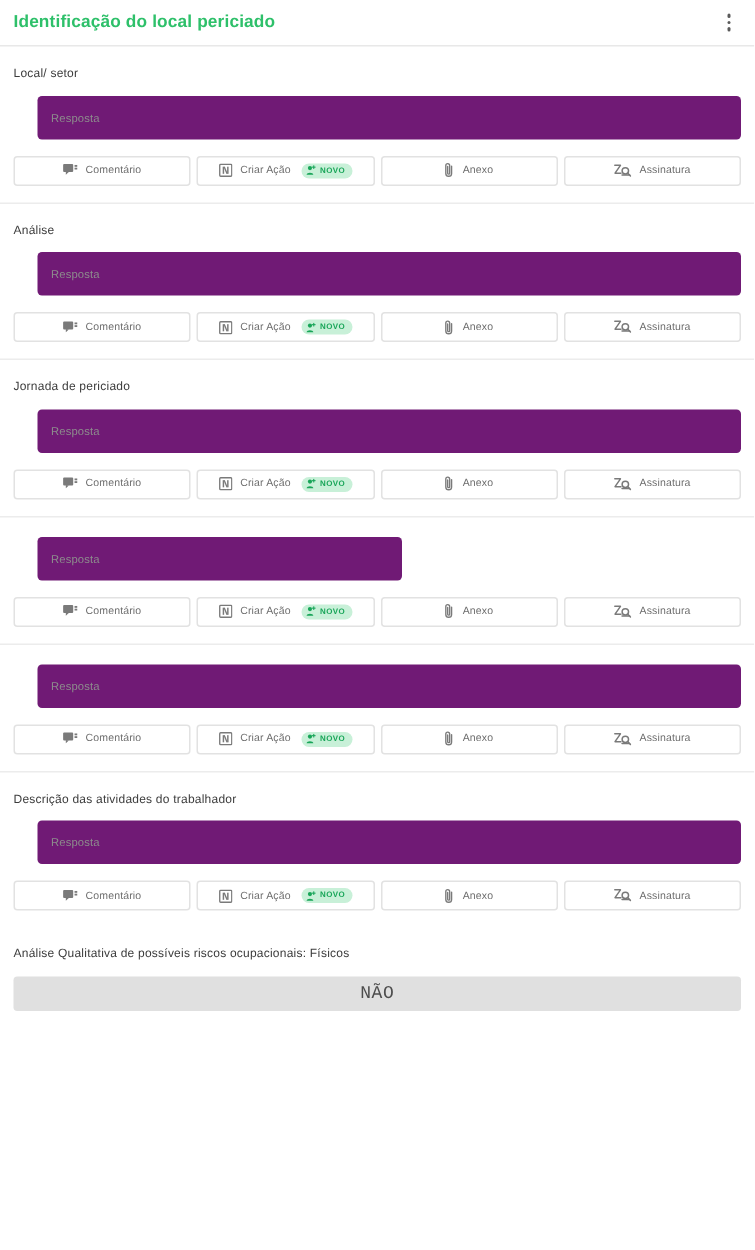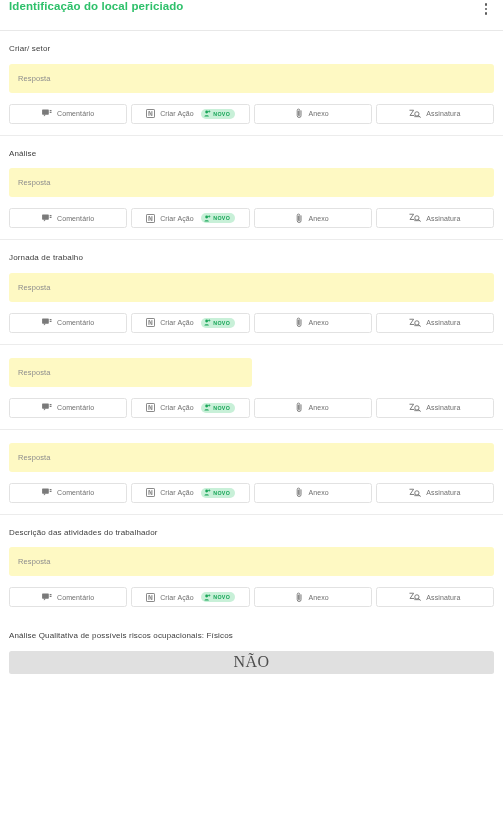--- a/index.html
+++ b/index.html
@@ -15,20 +15,21 @@
     height: 833px;
     background: #ffffff;
     overflow: hidden;
     position: relative;
   }
 
   
   .header {
     height: 31px;
     display: flex;
+    align-items: center;
     padding: 0 9px 0 9px;
     border-bottom: 1px solid #e8e8e8;
   }
   .header-title {
     color: #2ec06a;
     font-size: 11.5px;
     font-weight: bold;
     letter-spacing: 0.1px;
     flex: 1;
   }
@@ -59,27 +60,28 @@
 
   .field-label {
     font-size: 8px;
     color: #3c3c3c;
     letter-spacing: 0.15px;
     margin-bottom: 10px;
     line-height: 1.2;
   }
 
   .answer-box {
-    background: #fef9c3;
+    background: #701a75;
     border-radius: 3px;
     height: 29px;
     display: flex;
     align-items: center;
     padding-left: 9px;
     margin-bottom: 11px;
+    margin-left: 16px;
   }
   .answer-box.narrow { width: 50%; }
   .answer-placeholder {
     font-size: 7.5px;
     color: #8d8d8d;
     letter-spacing: 0.1px;
   }
 
   
   .actions {
@@ -134,22 +136,22 @@
   }
   .yesno-btn {
     flex: 1;
     height: 23px;
     background: #e0e0e0;
     border: none;
     border-radius: 2.5px;
     display: flex;
     align-items: center;
     justify-content: center;
-    font-family: Liberation Serif, serif;
-    font-size: 16px;
+    font-family: Liberation Mono, monospace;
+    font-size: 12px;
     color: #4d4d4d;
     letter-spacing: 0.4px;
     cursor: pointer;
   }
 </style>
 </head>
 <body>
 
 <div class="page">
 
@@ -157,21 +159,21 @@
     <div class="header-title">Identificação do local periciado</div>
     <div class="kebab">
       <i></i>
         <i></i>
         <i></i>
     </div>
   </div>
 
   <div id="sections-root">
       <div class="section">
-        <div class="field-label">Criar/ setor</div>
+        <div class="field-label">Local/ setor</div>
         <div class="answer-box">
           <span class="answer-placeholder">Resposta</span>
         </div>
         <div class="actions">
           <div class="action-btn">
             <span>
               <svg class="ico" width="10" height="9" viewBox="0 0 12 11">
                 <rect x="0" y="0.5" width="8.2" height="6.4" rx="0.8" fill="#7a7a7a"></rect>
                 <path d="M2.2 6.6 L2.2 9.2 L4.6 6.9 Z" fill="#7a7a7a"></path>
                 <rect x="9.3" y="1.2" width="2.2" height="1.5" fill="#7a7a7a"></rect>
@@ -277,21 +279,21 @@
                 <circle cx="9.2" cy="5.4" r="2.5" fill="none" stroke="#7a7a7a" stroke-width="1.15"></circle>
                 <path d="M11.2 7.3 L13.2 9.4" stroke="#7a7a7a" stroke-width="1.15" stroke-linecap="round"></path>
                 <path d="M6.6 8.6 L12.6 8.6" stroke="#7a7a7a" stroke-width="1.05" stroke-linecap="round"></path>
               </svg>
             </span>
             <span class="action-label">Assinatura</span>
           </div>
         </div>
       </div>
       <div class="section">
-        <div class="field-label">Jornada de trabalho</div>
+        <div class="field-label">Jornada de periciado</div>
         <div class="answer-box">
           <span class="answer-placeholder">Resposta</span>
         </div>
         <div class="actions">
           <div class="action-btn">
             <span>
               <svg class="ico" width="10" height="9" viewBox="0 0 12 11">
                 <rect x="0" y="0.5" width="8.2" height="6.4" rx="0.8" fill="#7a7a7a"></rect>
                 <path d="M2.2 6.6 L2.2 9.2 L4.6 6.9 Z" fill="#7a7a7a"></path>
                 <rect x="9.3" y="1.2" width="2.2" height="1.5" fill="#7a7a7a"></rect>

